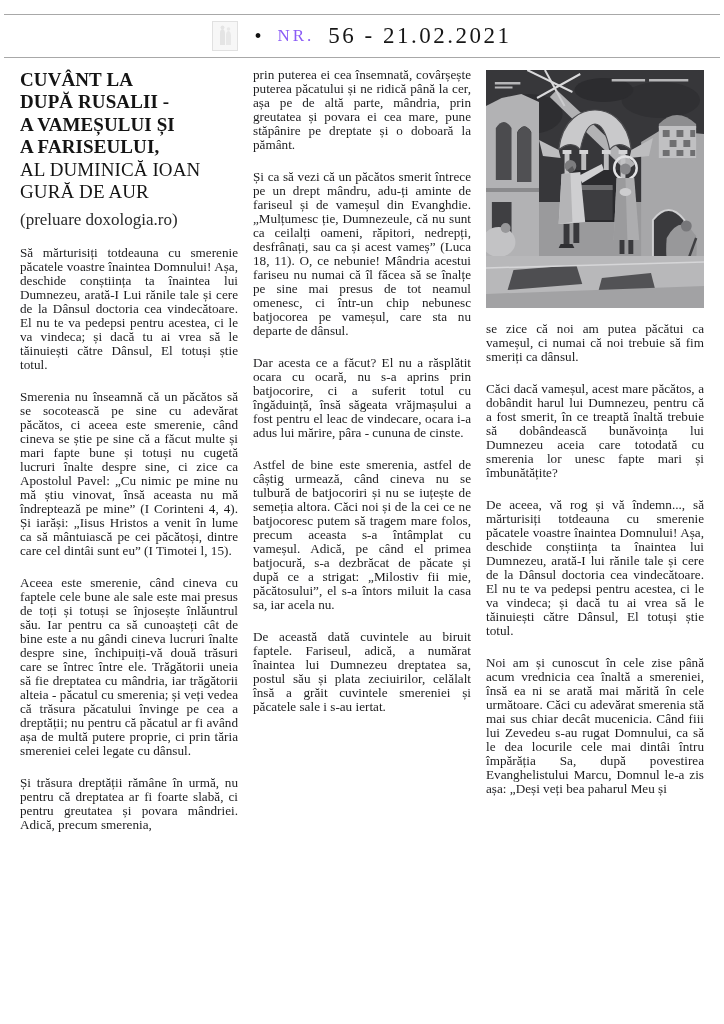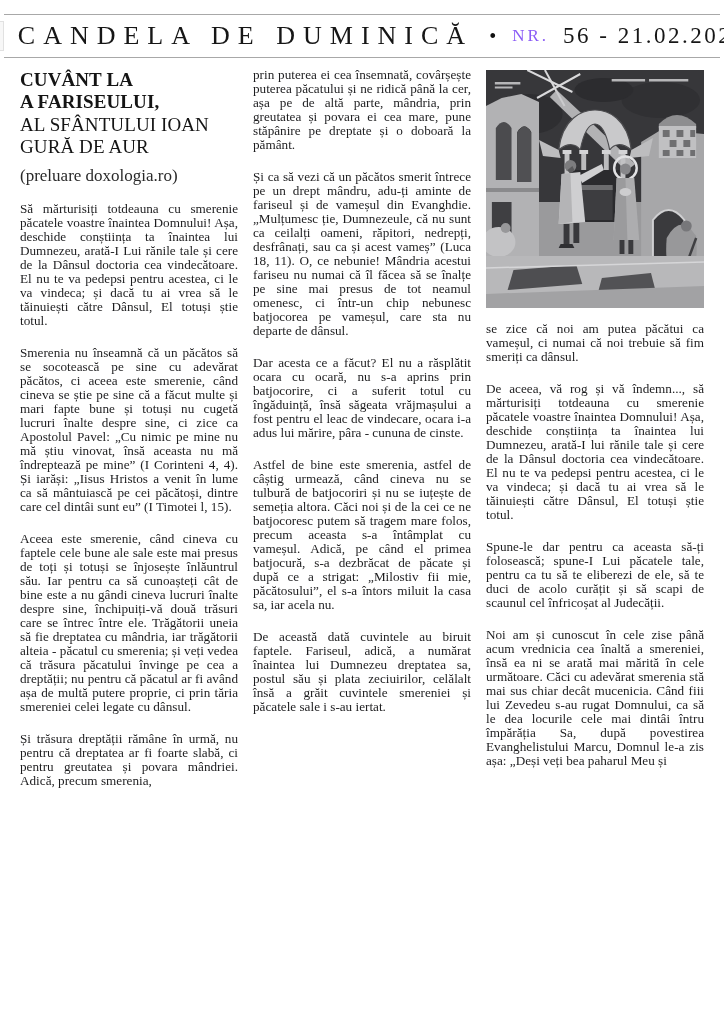--- a/index.html
+++ b/index.html
@@ -75,33 +75,34 @@
   <header class="masthead">
     <span class="mast-logo">
       <svg viewBox="0 0 26 30" width="26" height="30">
         <rect x="0.5" y="0.5" width="25" height="29" fill="#f2f2f2" stroke="#c9c9c9"></rect>
         <path d="M8,24 L8,12 Q8,8 11,8 Q13,9 13,13 L13,24 Z" fill="#cfcfcf"></path>
         <path d="M14,24 L14,14 Q14,10 17,10 Q19,11 19,15 L19,24 Z" fill="#d6d6d6"></path>
         <circle cx="10.5" cy="6.5" r="2" fill="#cfcfcf"></circle>
         <circle cx="16.5" cy="8" r="1.8" fill="#d6d6d6"></circle>
       </svg>
     </span>
-    <span class="mast-title">CANDELA DE DUMINICĂ</span>
     <span class="mast-bullet">•</span>
     <span class="mast-issue-prefix">NR.</span>
     <span class="mast-issue-value">56 - 21.02.2021</span>
   </header>
 
   <main class="columns">
 
     <section class="col">
       <h1 class="article-title">
         <span class="t-line">CUVÂNT LA</span>
+        <span class="t-line">DUPĂ RUSALII -</span>
+        <span class="t-line">A VAMEȘULUI ȘI</span>
         <span class="t-line">A FARISEULUI,</span>
-        <span class="t-line t-light">AL SFÂNTULUI IOAN</span>
+        <span class="t-line t-light">AL DUMINICĂ IOAN</span>
         <span class="t-line t-light">GURĂ DE AUR</span>
       </h1>
       <p class="source-note">(preluare doxologia.ro)</p>
       <p class="body-p">Să mărturisiți totdeauna cu smerenie păcatele voastre înaintea Domnului! Așa, deschide conștiința ta înaintea lui Dumnezeu, arată-I Lui rănile tale și cere de la Dânsul doctoria cea vindecătoare. El nu te va pedepsi pentru acestea, ci le va vindeca; și dacă tu ai vrea să le tăinuiești către Dânsul, El totuși știe totul.</p>
       <p class="body-p">Smerenia nu înseamnă că un păcătos să se socotească pe sine cu adevărat păcătos, ci aceea este smerenie, când cineva se știe pe sine că a făcut multe și mari fapte bune și totuși nu cugetă lucruri înalte despre sine, ci zice ca Apostolul Pavel: „Cu nimic pe mine nu mă știu vinovat, însă aceasta nu mă îndreptează pe mine” (I Corinteni 4, 4). Și iarăși: „Iisus Hristos a venit în lume ca să mântuiască pe cei păcătoși, dintre care cel dintâi sunt eu” (I Timotei l, 15).</p>
       <p class="body-p">Aceea este smerenie, când cineva cu faptele cele bune ale sale este mai presus de toți și totuși se înjosește înlăuntrul său. Iar pentru ca să cunoașteți cât de bine este a nu gândi cineva lucruri înalte despre sine, închipuiți-vă două trăsuri care se întrec între ele. Trăgătorii uneia să fie dreptatea cu mândria, iar trăgătorii alteia - păcatul cu smerenia; și veți vedea că trăsura păcatului învinge pe cea a dreptății; nu pentru că păcatul ar fi având așa de multă putere proprie, ci prin tăria smereniei celei legate cu dânsul.</p>
       <p class="body-p">Și trăsura dreptății rămâne în urmă, nu pentru că dreptatea ar fi foarte slabă, ci pentru greutatea și povara mândriei. Adică, precum smerenia,</p>
     </section>
 
     <section class="col">
@@ -219,19 +220,19 @@
           <g>
             <rect x="0" y="186" width="222" height="52" fill="#b8b8ba"></rect>
             <polygon points="28,200 92,195 98,214 22,220" fill="#4e4e51"></polygon>
             <polygon points="118,208 168,203 174,226 112,230" fill="#525255"></polygon>
             <polygon points="0,224 222,216 222,238 0,238" fill="#a2a2a4"></polygon>
             <line x1="0" y1="198" x2="222" y2="192" stroke="#d6d6d8" stroke-width="1.5"></line>
           </g>
         </svg>
       </figure>
       <p class="body-p">se zice că noi am putea păcătui ca vameșul, ci numai că noi trebuie să fim smeriți ca dânsul.</p>
+      <p class="body-p">Căci dacă vameșul, acest mare păcătos, a dobândit harul lui Dumnezeu, pentru că a fost smerit, în ce treaptă înaltă trebuie să dobândească bunăvoința lui Dumnezeu aceia care totodată cu smerenia lor unesc fapte mari și îmbunătățite?</p>
       <p class="body-p">De aceea, vă rog și vă îndemn..., să mărturisiți totdeauna cu smerenie păcatele voastre înaintea Domnului! Așa, deschide conștiința ta înaintea lui Dumnezeu, arată-I lui rănile tale și cere de la Dânsul doctoria cea vindecătoare. El nu te va pedepsi pentru acestea, ci le va vindeca; și dacă tu ai vrea să le tăinuiești către Dânsul, El totuși știe totul.</p>
-      <p class="body-p">Spune-le dar pentru ca aceasta să-ți folosească; spune-I Lui păcatele tale, pentru ca tu să te eliberezi de ele, să te duci de acolo curățit și să scapi de scaunul cel înfricoșat al Judecății.</p>
       <p class="body-p">Noi am și cunoscut în cele zise până acum vrednicia cea înaltă a smereniei, însă ea ni se arată mai mărită în cele următoare. Căci cu adevărat smerenia stă mai sus chiar decât mucenicia. Când fiii lui Zevedeu s-au rugat Domnului, ca să le dea locurile cele mai dintâi întru împărăția Sa, după povestirea Evanghelistului Marcu, Domnul le-a zis așa: „Deși veți bea paharul Meu și</p>
     </section>
 
   </main>
 </div>
 
 </body></html>

